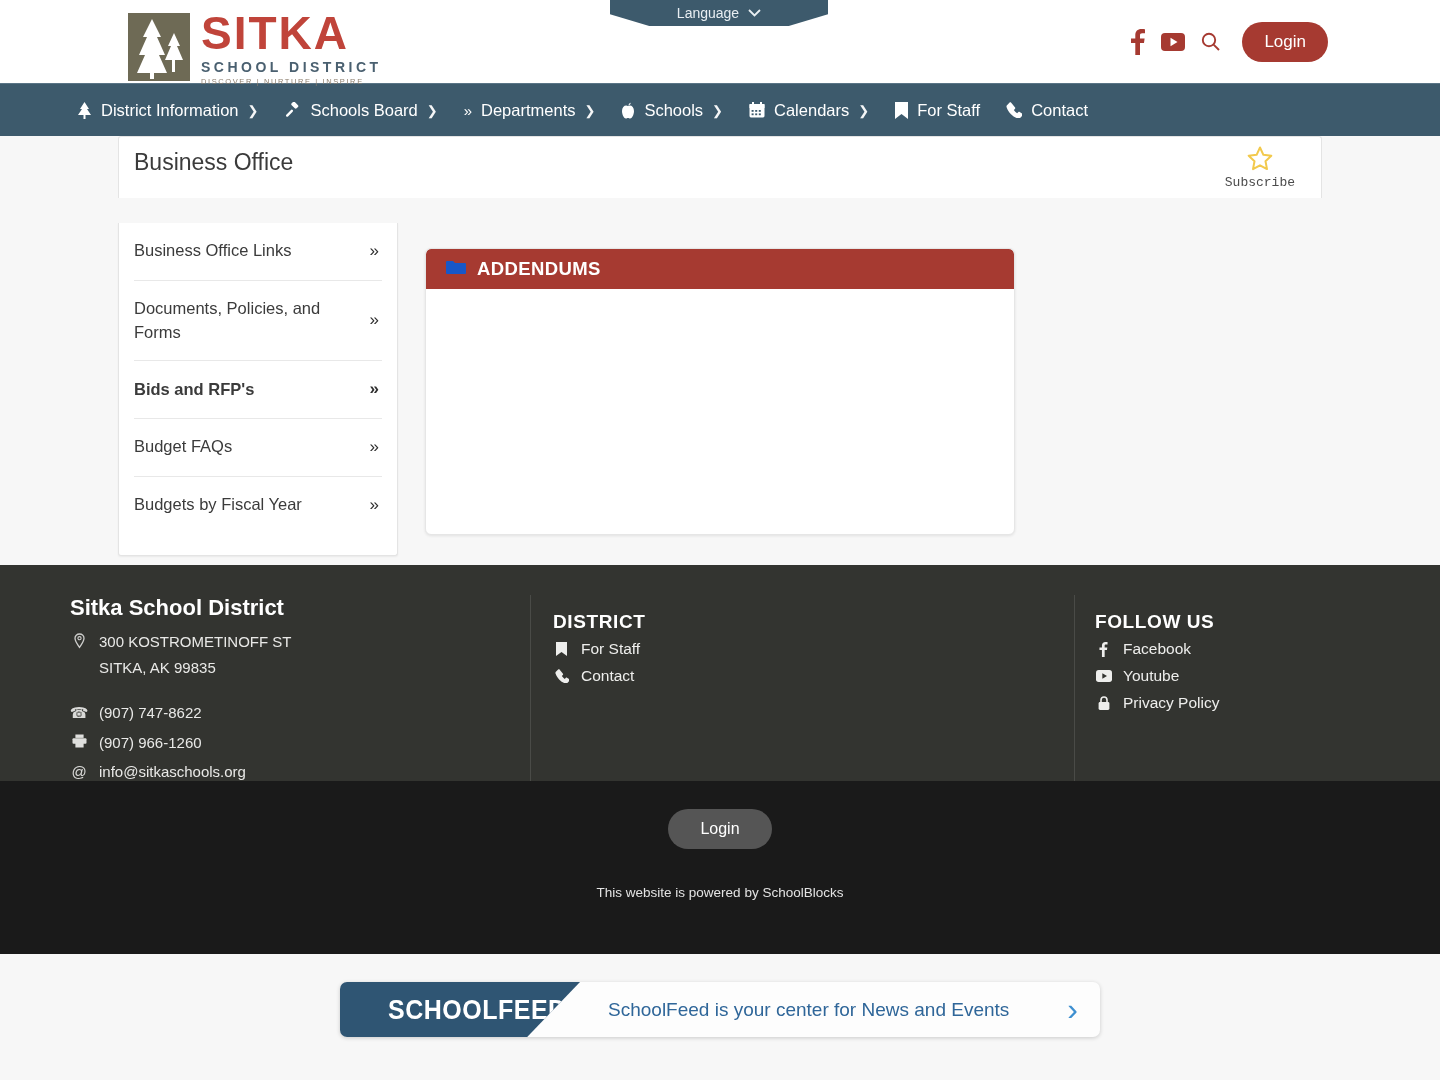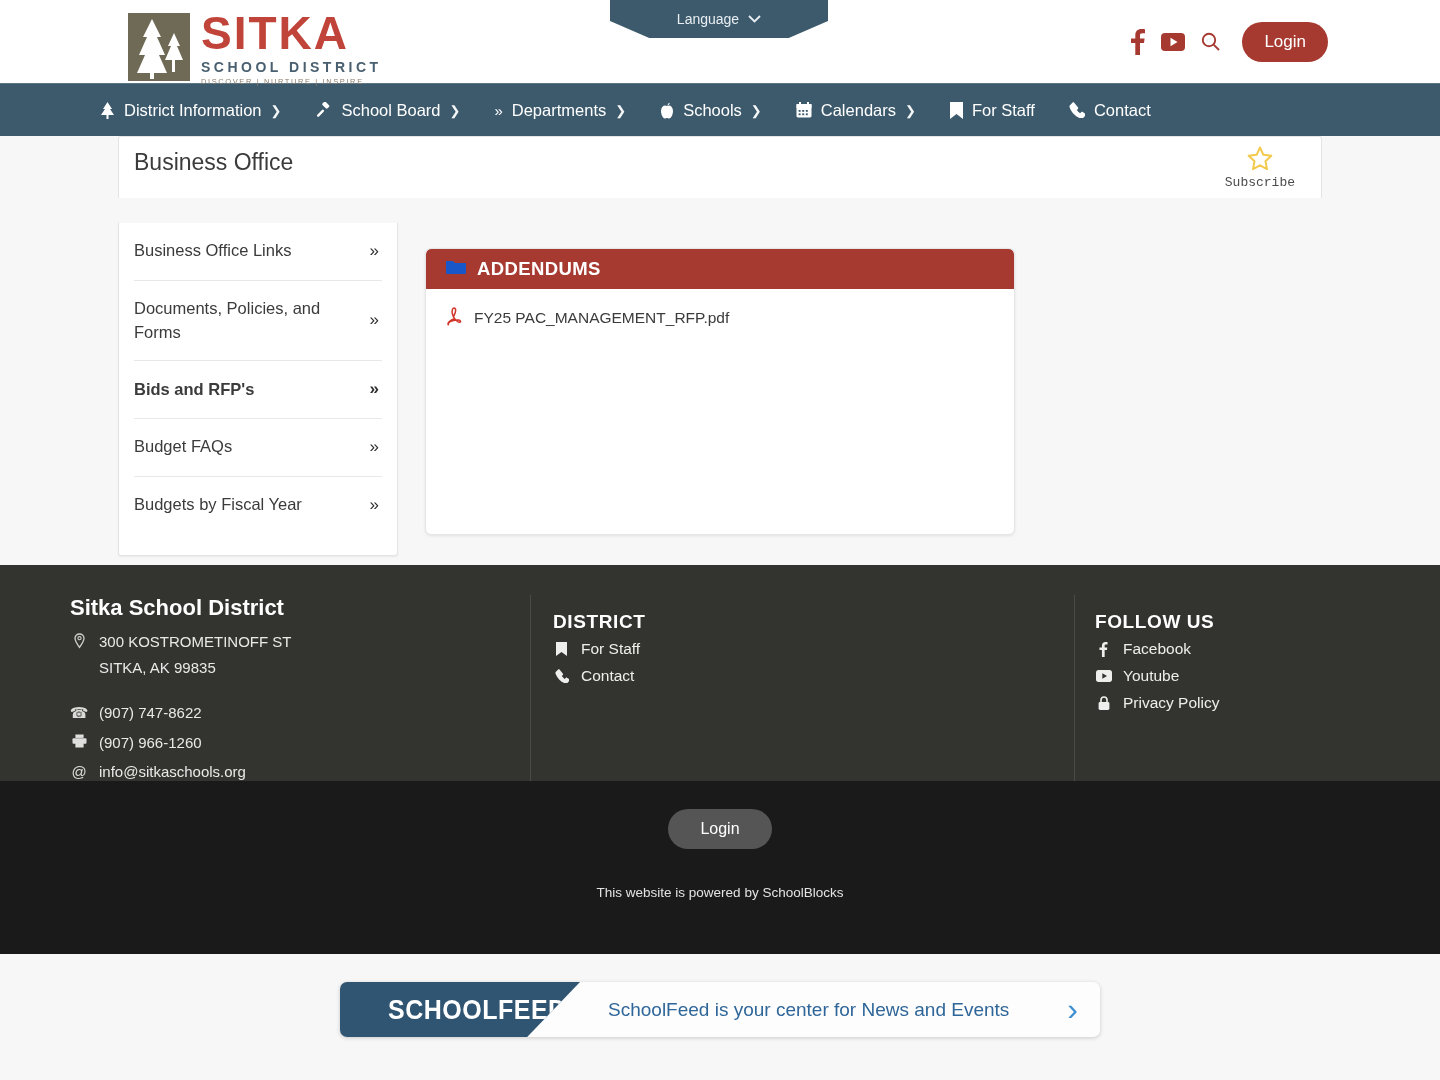--- a/index.html
+++ b/index.html
@@ -40,21 +40,21 @@
     font-weight: bold; margin-top: 4px;
   }
   .logo-tag {
     font-size: 7.5px; color: #8d7f6e; letter-spacing: 1.6px;
     margin-top: 4px;
   }
 
   .language-tab {
     position: absolute;
     left: 610px; top: 0;
-    width: 218px; height: 38px;
+    width: 218px; height: 26px;
     background: #3d5a6c;
     color: #e8eef2;
     font-size: 14px;
     display: flex; align-items: center; justify-content: center;
     gap: 9px;
     clip-path: polygon(0 0, 100% 0, 100% 55%, 82% 100%, 18% 100%, 0 55%);
     cursor: pointer;
   }
 
   .header-right {
@@ -73,22 +73,22 @@
     margin-left: 6px;
   }
 
   
   .navbar {
     height: 53px;
     background: #3d5a6c;
     border-top: 1px solid #5a7586;
     display: flex;
     align-items: center;
-    padding-left: 100px;
-    gap: 34px;
+    padding-left: 77px;
+    gap: 26px;
     text-align: center;
   }
   .nav-item {
     display: flex; align-items: center; gap: 9px;
     color: #ffffff; font-size: 16.5px;
     cursor: pointer;
     white-space: nowrap;
   }
   .nav-item .chev { font-size: 13px; opacity: .95; }
   .nav-ico { display: flex; align-items: center; font-size: 15px; }
@@ -312,21 +312,21 @@
     <span class="chev">❯</span>
   </div>
 
   <div class="nav-item">
     <span class="nav-ico">
       <svg width="17" height="16" viewBox="0 0 17 16">
           <rect x="7.5" y="1" width="7" height="4.5" rx="1.3" fill="#fff" transform="rotate(45 11 3)"></rect>
           <rect x="1" y="10" width="9" height="2.4" rx="1.2" fill="#fff" transform="rotate(-45 5.5 11.2)"></rect>
         </svg>
     </span>
-    <span>School Board</span>
+    <span>Schools Board</span>
     <span class="chev">❯</span>
   </div>
 
   <div class="nav-item">
     <span class="nav-ico">»</span>
     <span>Departments</span>
     <span class="chev">❯</span>
   </div>
 
   <div class="nav-item">
@@ -416,28 +416,20 @@
   </div>
 
   <div class="content-card">
     <div class="card-head">
       <span>
         <svg width="20" height="15" viewBox="0 0 20 15">
             <path d="M0 2a1 1 0 011-1h6l2 2h10a1 1 0 011 1v9a1 1 0 01-1 1H1a1 1 0 01-1-1z" fill="#1757c8"></path>
           </svg>
       </span>
       <span class="card-head-title">ADDENDUMS</span>
-    </div>
-    <div class="file-row">
-      <span>
-        <svg width="17" height="20" viewBox="0 0 17 20">
-          <path d="M3.4 18.6c-.9-.6-.4-2.2 1.5-3.5 1.4-1 3-1.7 4.8-2.3-1.3-2-2.2-4-2.5-5.7C6.9 4.8 7.4 2 9 2c1.3 0 1.8 1.3 1.6 2.9-.2 1.7-1 3.8-2.2 5.9 1.2 2 2.7 3.7 4.1 4.7 1.4 1 2.6 1.1 3 .4.4-.7-.4-1.5-2.1-1.8-1.3-.2-3-.1-5 .4-2.3.6-4.3 1.6-5 2.9-.4.8-.4 1.5 0 1.2z" fill="none" stroke="#d1362b" stroke-width="1.5" stroke-linejoin="round"></path>
-        </svg>
-      </span>
-      <span class="file-name">FY25 PAC_MANAGEMENT_RFP.pdf</span>
     </div>
   </div>
 </div>
 
 <div class="footer">
 
   <div class="fcol-1">
     <div class="f-title">Sitka School District</div>
     <div class="f-row">
       <span class="fi">

